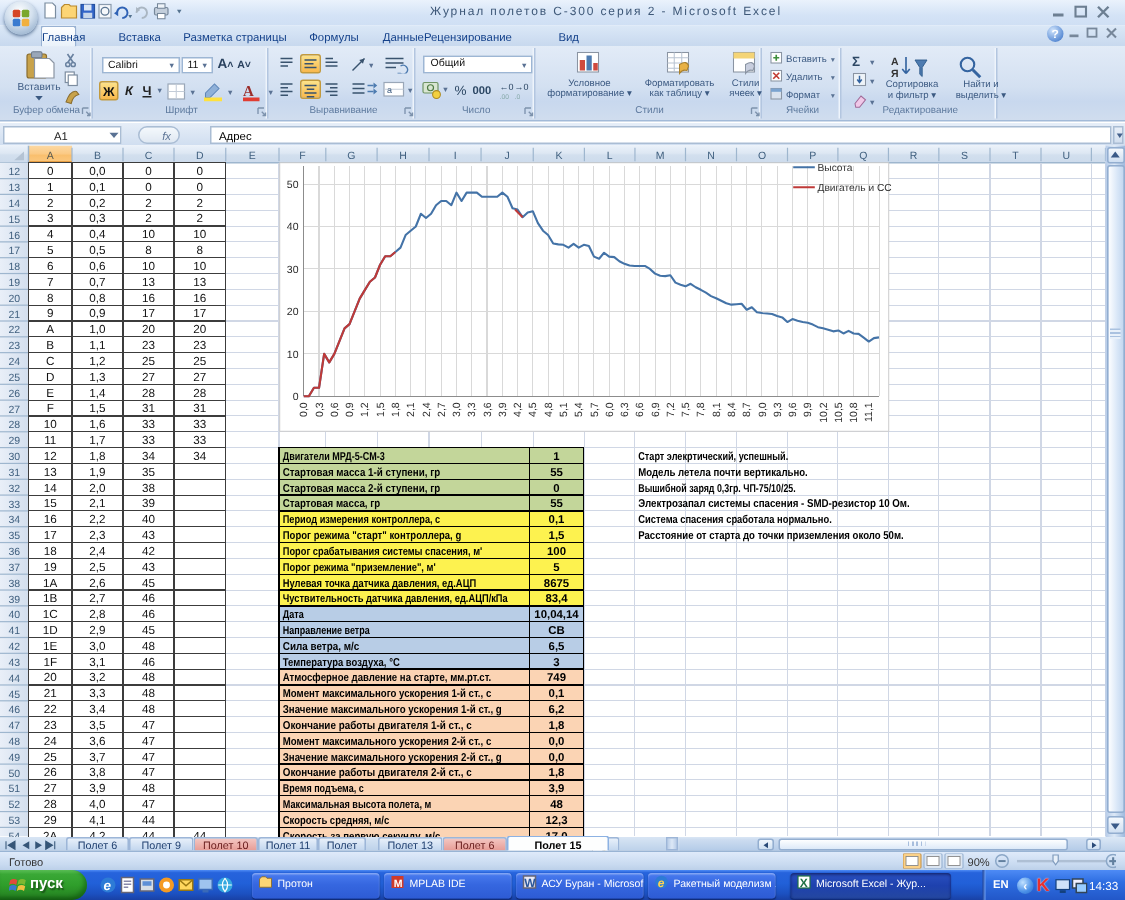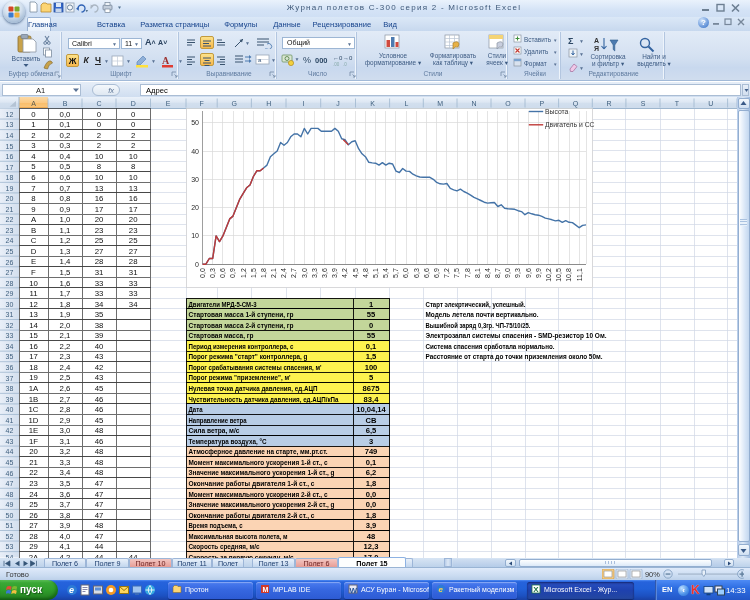--- a/index.html
+++ b/index.html
@@ -50,21 +50,21 @@
 
 <div class="abs" style="left:698px;top:17px;width:11px;height:11px;border-radius:50%;background:radial-gradient(circle at 35% 30%,#cfe3fb,#5e8fd6 70%,#3a6ab8);color:#fff;font-size:8px;font-weight:bold;text-align:center;line-height:11px">?</div>
 <svg class="abs" style="left:712px;top:18px" width="36" height="9" viewBox="0 0 36 9">
  <rect x="1" y="5" width="6" height="1.8" fill="#77879a"></rect>
  <rect x="13" y="1" width="6" height="5.5" fill="none" stroke="#77879a" stroke-width="1.2"></rect>
  <path d="M26 1 l6 6 M32 1 l-6 6" stroke="#77879a" stroke-width="1.4"></path>
 </svg>
 
 <div class="abs" style="left:27px;top:17px;width:24px;height:14px;background:linear-gradient(#fdfeff,#e9f1fa);border:1px solid #98b1d2;border-bottom:none;border-radius:2px 2px 0 0;font-size:7.6px;color:#15428b;text-align:center;line-height:14px">Главная</div>
 <div class="abs" style="left:71px;top:17px;width:680px;height:14px;font-size:7.6px;color:#15428b;line-height:15px;white-space:nowrap">
-<span style="margin-left:26px">Вставка</span><span style="margin-left:15px">Разметка страницы</span><span style="margin-left:15px">Формулы</span><span style="margin-left:16px">Данные</span><span style="margin-left:12px">Рецензирование</span><span style="margin-left:12px">Вид</span>
+<span style="margin-left:8px">Вставка</span><span style="margin-left:15px">Разметка страницы</span><span style="margin-left:15px">Формулы</span><span style="margin-left:16px">Данные</span><span style="margin-left:0">Рецензирование</span><span style="margin-left:31px">Вид</span>
 </div>
 
 <div class="abs" style="left:0px;top:32px;width:62px;height:47px;border-right:1px solid #b3c6e0;box-shadow:inset -1px 0 0 #eef4fb">
     <svg class="abs" style="left:14px;top:2px" width="26" height="20" viewBox="0 0 26 20">
       <rect x="4" y="2" width="13" height="16" rx="1.5" fill="#c8a24a" stroke="#8a6d2f" stroke-width=".8"></rect>
       <rect x="7" y="0.5" width="7" height="4" rx="1" fill="#9aa7b8" stroke="#6c7a8c" stroke-width=".7"></rect>
       <path d="M9 5 h10 l3 3 v10 h-13 z" fill="#fff" stroke="#8a94a2" stroke-width=".8"></path>
     </svg>
     <div class="abs" style="left:0;top:23px;width:52px;font-size:6.8px;color:#3c5a82;text-align:center">Вставить</div>
     <svg class="abs" style="left:22px;top:31px" width="8" height="5" viewBox="0 0 8 5">

